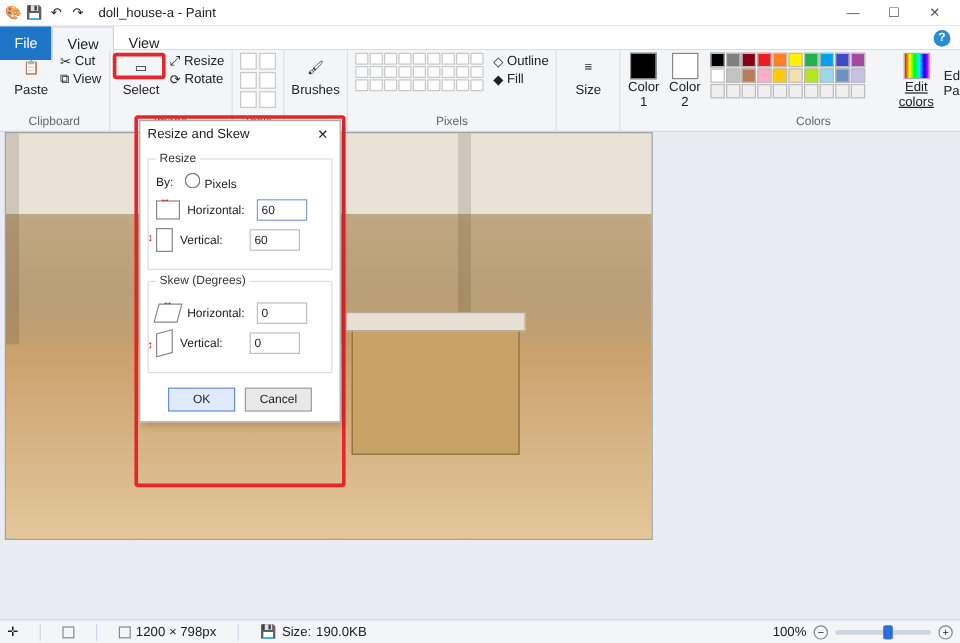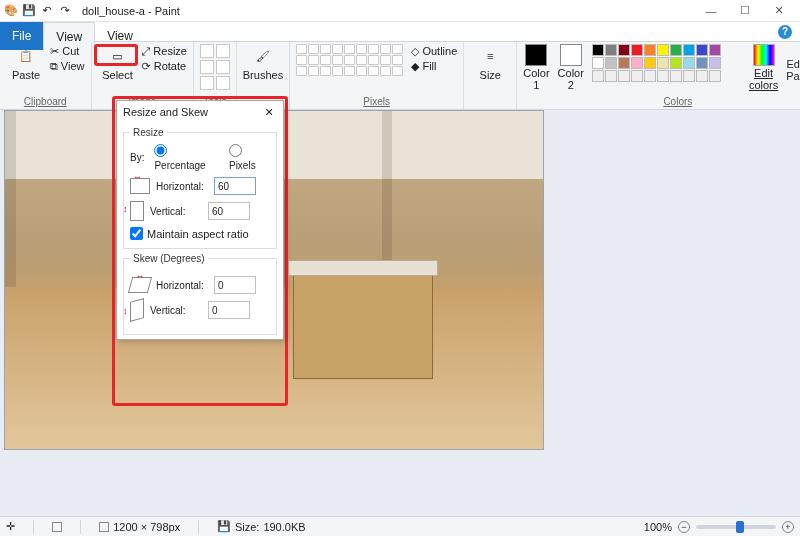--- a/index.html
+++ b/index.html
@@ -18,21 +18,21 @@
 .tab { padding: 14px 12px; display: flex; align-items: center; font-size: 12px; }
 .tab.file { background: #1e74c6; color: #fff; }
 .tab.active { background: #f4f5f6; border: 1px solid #cfd6e4; border-bottom: 1px solid #f4f5f6; margin-bottom: -1px; }
 .tabs .help { margin-left: auto; padding: 0 8px; display:flex; align-items:center; }
 .help-circle { width:14px;height:14px;border-radius:50%;background:#2a8dd4;color:#fff;display:flex;align-items:center;justify-content:center;font-size:10px;font-weight:bold;}
 
 
 .ribbon { height: 68px; background: #f4f5f6; display: flex; border-bottom: 1px solid #cfd6e4; }
 .group { border-right: 1px solid #dcdfe6; padding: 2px 6px 0 6px; display: flex; flex-direction: column; }
 .group .body { flex: 1; display: flex; align-items: flex-start; gap: 4px; }
-.group .label { text-align: center; font-size: 10px; color: #666; padding-bottom: 2px; text-decoration: underline; }
+.group .label { text-align: center; font-size: 10px; color: #666; padding-bottom: 2px; }
 
 .vbtn { display: flex; flex-direction: column; align-items: center; width: 40px; gap: 1px; font-size: 10px; }
 .vbtn .ic { width: 26px; height: 24px; display: flex; align-items: center; justify-content: center; }
 .smallrow { display: flex; flex-direction: column; gap: 1px; font-size: 10px; color: #999; }
 .smallrow div { display: flex; align-items: center; gap: 3px; height: 14px; }
 
 .toolgrid { display: grid; grid-template-columns: repeat(2, 14px); grid-auto-rows: 14px; gap: 2px; }
 .toolgrid div, .shapegrid div { background: #fff; border: 1px solid #c9c9c9; }
 
 .shapegrid { display: grid; grid-template-columns: repeat(9, 11px); grid-auto-rows: 10px; gap: 1px; }
@@ -308,59 +308,58 @@
 
 <div class="dialog">
   <div class="dtitle">
     <span>Resize and Skew</span>
     <span class="x">✕</span>
   </div>
   <fieldset>
     <legend>Resize</legend>
     <div class="radios">
       <span>By:</span>
-      <label><input type="radio" checked="" style=""> <span>Percentage</span></label>
       <label><input type="radio" style=""> <span>Pixels</span></label>
     </div>
     <div class="row">
       <div class="thumb">
           <span class="arr" style="top:-8px;left:2px;">↔</span>
         </div>
       <label>Horizontal:</label>
       <input type="text" value="60" style="">
     </div>
     <div class="row">
       <div class="thumb v">
           <span class="arr" style="left:-8px;top:2px;">↕</span>
         </div>
       <label>Vertical:</label>
       <input type="text" class="plain" value="60" style="">
     </div>
-    <label class="chk">
-        <input type="checkbox" checked="" style=""> 
-        <span>Maintain aspect ratio</span>
-      </label>
   </fieldset>
   <fieldset>
     <legend>Skew (Degrees)</legend>
     <div class="row">
       <div class="thumb" style="transform:skewX(-15deg);">
           <span class="arr" style="top:-8px;left:2px;">↔</span>
         </div>
       <label>Horizontal:</label>
       <input type="text" class="plain" value="0" style="">
     </div>
     <div class="row">
       <div class="thumb v" style="transform:skewY(-15deg);">
           <span class="arr" style="left:-8px;top:2px;">↕</span>
         </div>
       <label>Vertical:</label>
       <input type="text" class="plain" value="0" style="">
     </div>
   </fieldset>
+  <div class="btns">
+    <button class="primary">OK</button>
+    <button>Cancel</button>
+  </div>
 </div>
 
 <div class="statusbar">
   <div class="seg">
       <span>✛</span>
     </div>
   <div class="sep"></div>
   <div class="seg">
       <span class="sq"></span>
     </div>

